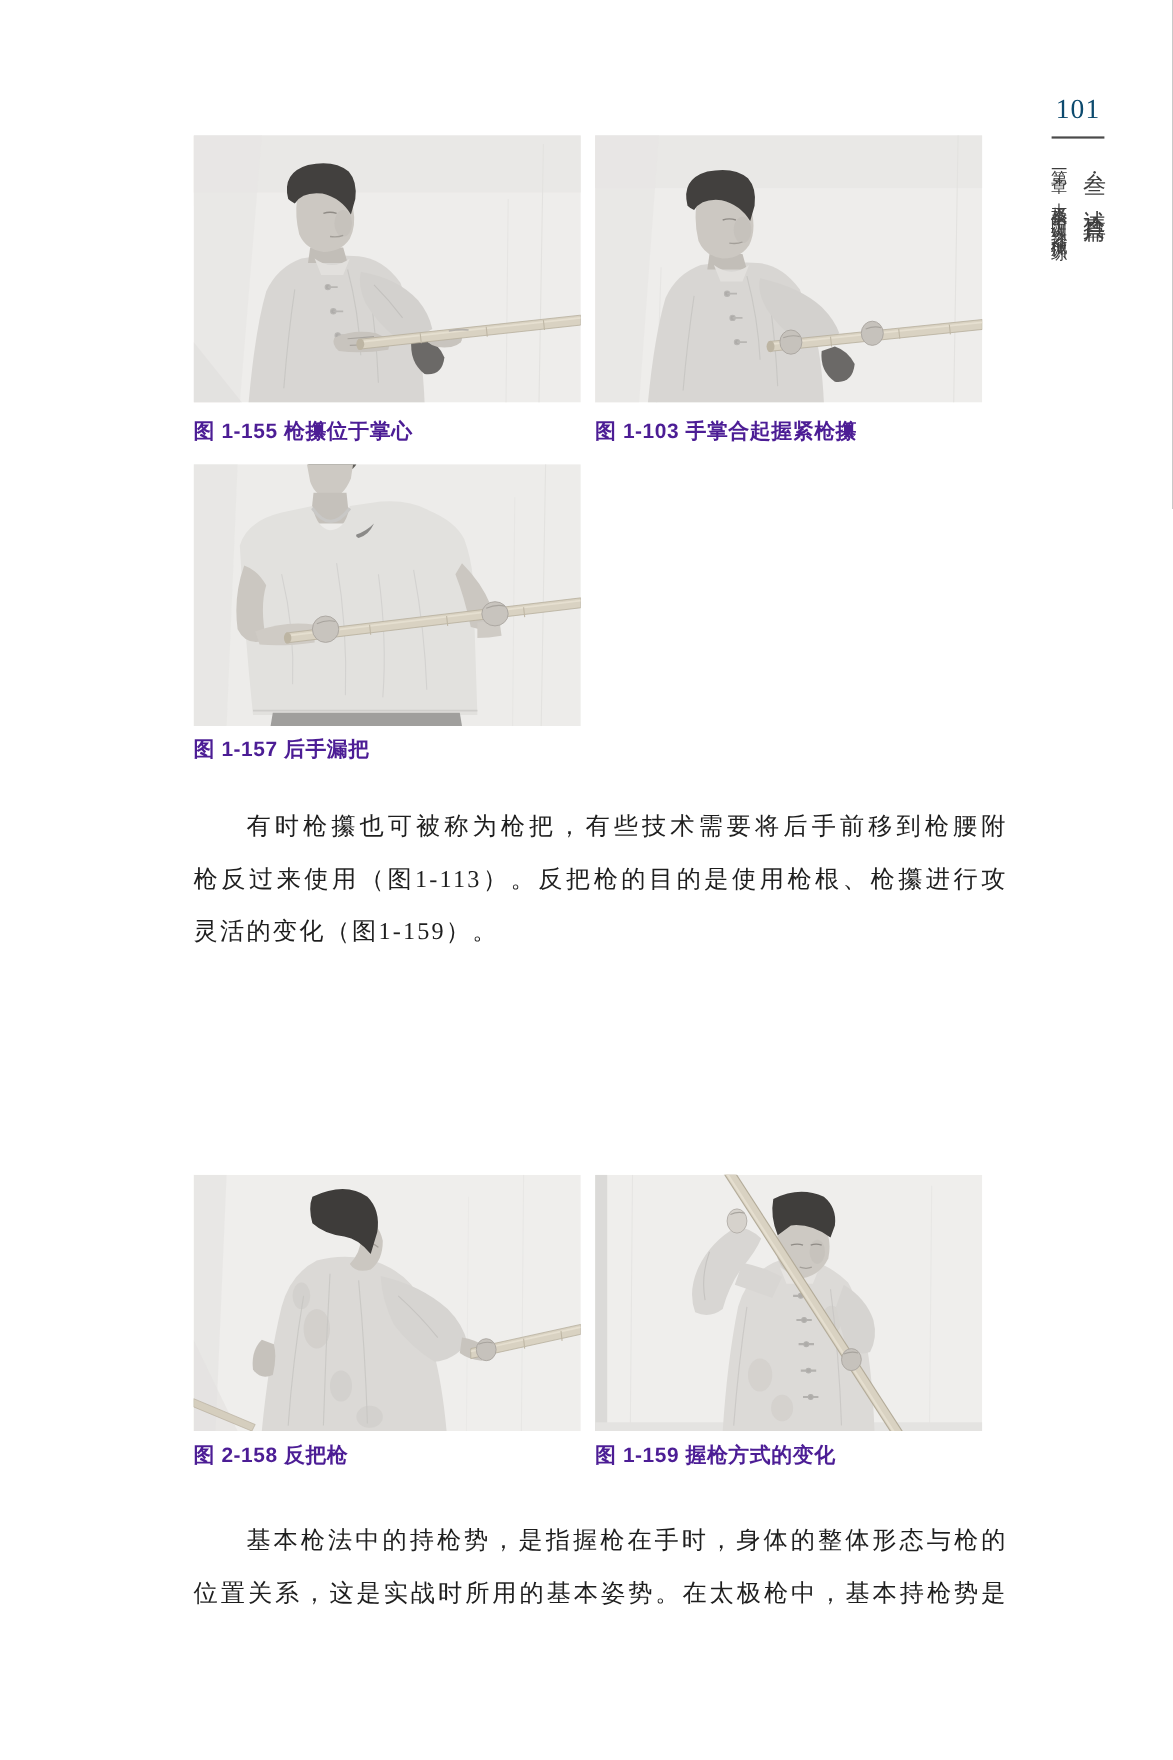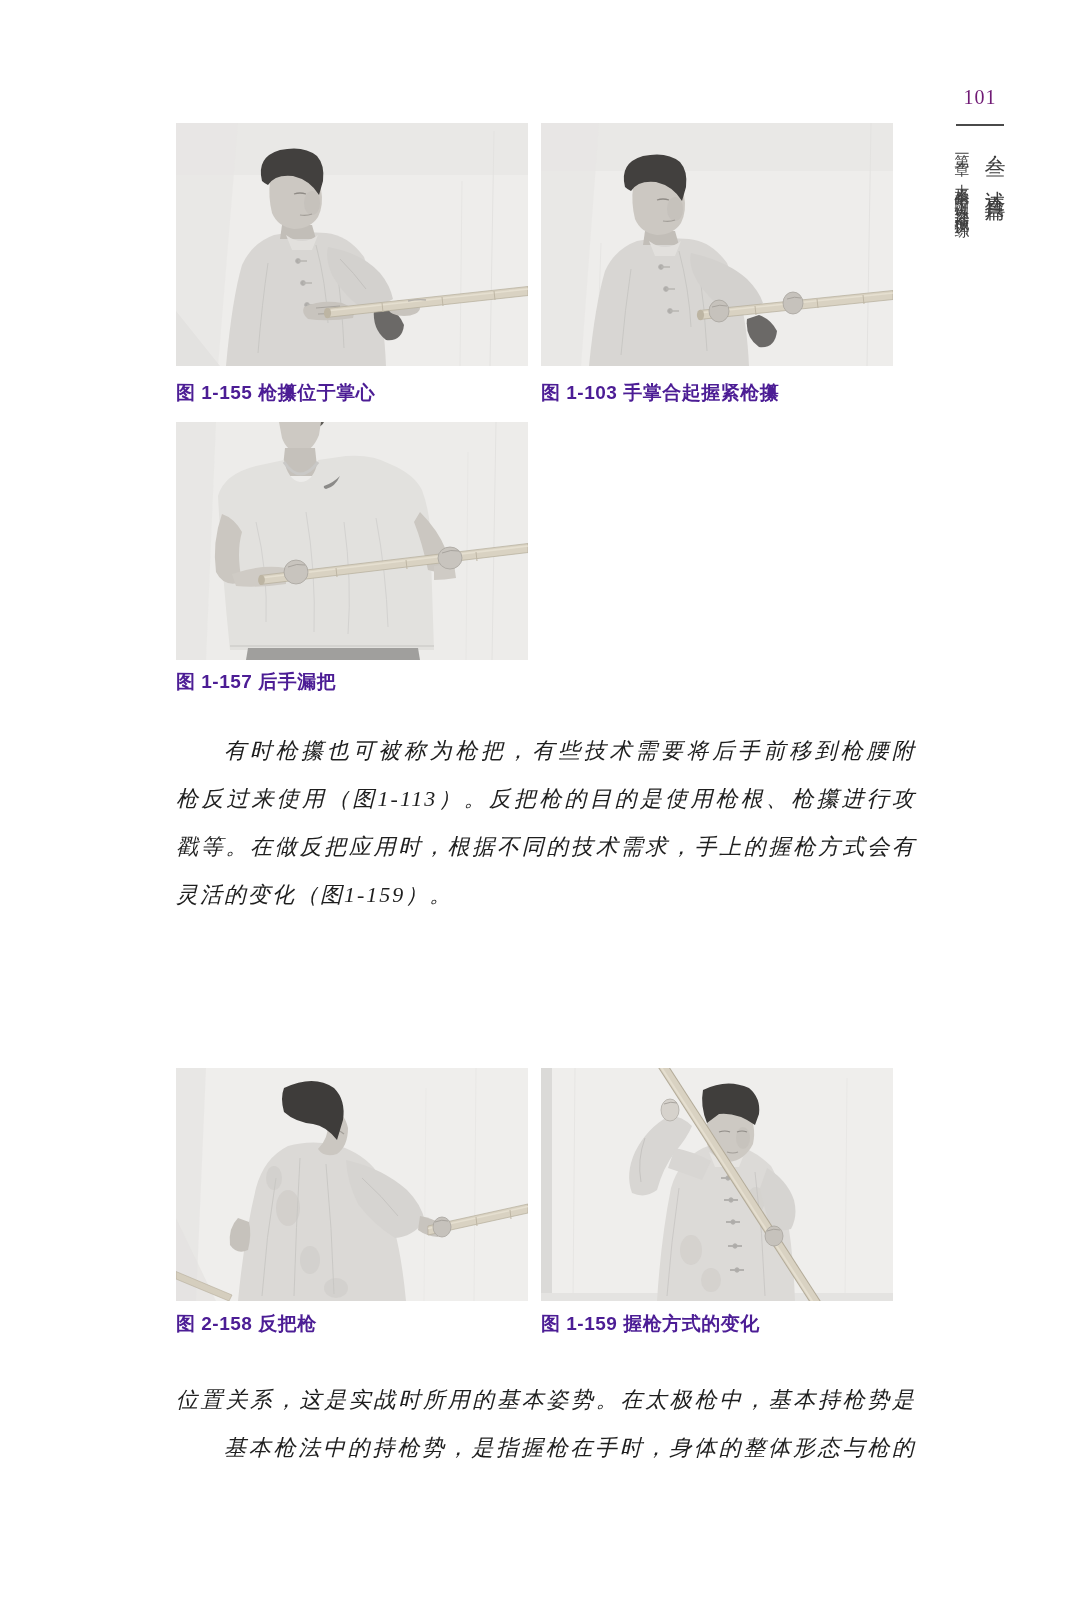--- a/index.html
+++ b/index.html
@@ -16,28 +16,28 @@
     position:absolute;
     font-family:"Liberation Sans","DejaVu Sans",sans-serif;
     font-weight:700;font-size:19px;line-height:22px;color:#4c1d95;
     letter-spacing:0.5px;white-space:nowrap;
   }
   
   .para{position:absolute;width:740px;color:#1e1e1e;}
   .bline{
     font-size:22px;line-height:48px;letter-spacing:2px;
     text-align:justify;text-align-last:justify;
-    text-justify:inter-character;white-space:nowrap;font-style:italic;
+    text-justify:inter-character;white-space:nowrap;
   }
   .bline.first{text-indent:48px;}
   .bline.endline{text-align-last:left;}
   
   .pagenum{
     position:absolute;left:956px;top:86px;width:48px;
-    text-align:center;font-size:20px;letter-spacing:1px;color:#701a75;
+    text-align:center;font-size:25px;letter-spacing:1px;color:#0c4a6e;
   }
   .folio-rule{position:absolute;left:956px;top:124px;width:48px;height:2px;background:#4a4a4a;}
   .v-part{
     position:absolute;left:981px;top:140px;
     writing-mode:vertical-rl;text-orientation:upright;
     font-size:21px;letter-spacing:5px;color:#3d3d3d;white-space:nowrap;
   }
   .v-chapter{
     position:absolute;left:952px;top:142px;
     writing-mode:vertical-rl;text-orientation:upright;
@@ -171,21 +171,20 @@
         <path d="M112,145 q9,-4 17,-2 M266,131 q9,-4 17,-2" stroke="#a8a49e" stroke-width="1" fill="none"></path>
       </g>
     </svg>
   </figure>
 
   <div class="caption" style="left:176px;top:671px">图 1-157 后手漏把</div>
 
   <div class="para" style="left:176px;top:727px">
     <div class="bline first">有时枪攥也可被称为枪把，有些技术需要将后手前移到枪腰附</div>
     <div class="bline">枪反过来使用（图1-113）。反把枪的目的是使用枪根、枪攥进行攻</div>
-    <div class="bline">戳等。在做反把应用时，根据不同的技术需求，手上的握枪方式会有</div>
     <div class="bline endline">灵活的变化（图1-159）。</div>
   </div>
 
   <figure class="photo" style="left:176px;top:1068px;margin:0">
     <svg width="352" height="233" viewBox="0 0 352 233">
       <rect width="352" height="233" fill="#efeeec"></rect>
       <path d="M0,0 L30,0 L20,233 L0,233 Z" fill="#e5e4e2" opacity="0.7"></path>
       <path d="M300,0 L298,233" stroke="#e8e7e5" fill="none"></path>
       <path d="M250,20 L248,233" stroke="#eae9e7" fill="none"></path>
       <path d="M0,150 L0,233 L40,233 Z" fill="#e2e1df" opacity="0.6"></path>
@@ -255,17 +254,17 @@
       <ellipse cx="129" cy="42" rx="9" ry="11" fill="#d6d2cc" stroke="#b0aca6" stroke-width="0.8"></ellipse>
       <ellipse cx="233" cy="168" rx="9" ry="10" fill="#c6c2bc" stroke="#a8a49e" stroke-width="0.8"></ellipse>
       <path d="M123,36 q7,-3 13,-1 M226,163 q7,-3 13,-1" stroke="#a8a49e" stroke-width="1" fill="none"></path>
     </svg>
   </figure>
 
   <div class="caption" style="left:176px;top:1313px">图 2-158 反把枪</div>
   <div class="caption" style="left:541px;top:1313px">图 1-159 握枪方式的变化</div>
 
   <div class="para" style="left:176px;top:1376px">
+    <div class="bline first">基本枪法中的持枪势，是指握枪在手时，身体的整体形态与枪的</div>
     <div class="bline">位置关系，这是实战时所用的基本姿势。在太极枪中，基本持枪势是</div>
-    <div class="bline first">基本枪法中的持枪势，是指握枪在手时，身体的整体形态与枪的</div>
   </div>
 
 </div>
 
 </body></html>

